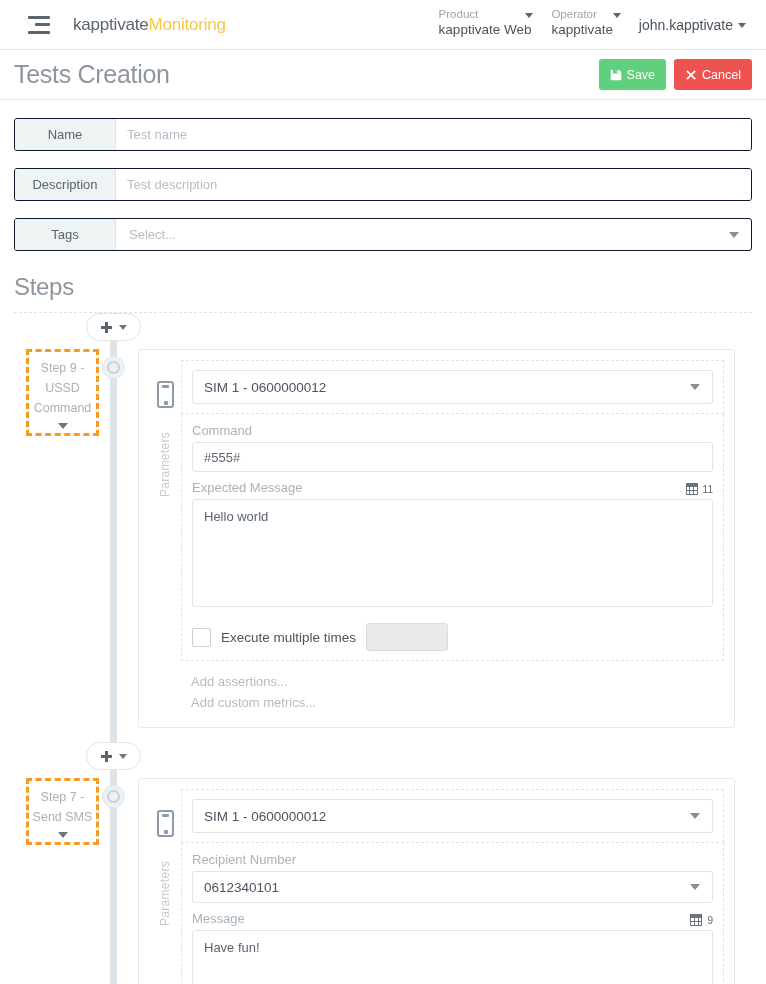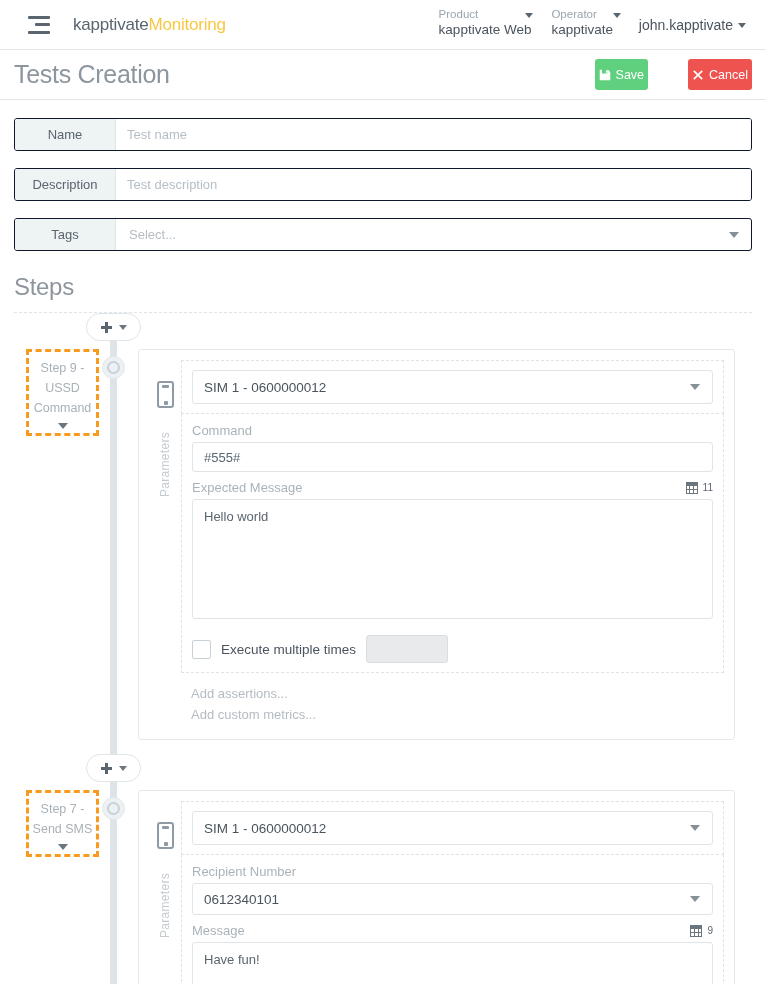--- a/index.html
+++ b/index.html
@@ -97,25 +97,24 @@
     color: #8d969e;
     letter-spacing: -0.3px;
   }
   .header-actions {
     position: absolute; right: 14px; top: 9px;
     display: flex; gap: 8px;
   }
   .btn {
     border: none; border-radius: 3px;
     color: #fff; font-size: 12.5px;
-    padding: 0 4px; height: 31px;
+    padding: 0 11px; height: 31px;
     display: inline-flex; align-items: center; gap: 5px;
     cursor: pointer;
     font-family: "Liberation Sans", sans-serif;
-    margin-left: 32px;
   }
   .btn-save { background: #5fd07e; }
   .btn-cancel { background: #ef5350; }
   .ic { width: 12px; height: 12px; display:inline-block; }
 
   
   .content { padding: 0 14px; }
   .form-row {
     display: flex;
     margin-top: 17px;
@@ -299,21 +298,21 @@
   .select-box .caret-lg {
     position:absolute; right:12px; top:50%; transform:translateY(-50%);
     width:0;height:0;border-left:5px solid transparent;border-right:5px solid transparent;
     border-top:6px solid #878f96;
   }
 
   .field-label {
     font-size: 13px; color: #aab3ba; margin-bottom: 4px; display:block;
   }
   .field-label-row {
-    display: flex; align-items: center; justify-content: space-between;
+    display: flex; align-items: flex-end; justify-content: space-between;
     margin-bottom: 4px;
   }
   .counter { display:flex; align-items:center; gap:5px; }
   .counter .cnum { font-size: 10px; color:#5a6570; }
   .grid-ic {
     width: 12px; height: 12px;
     border: 1.5px solid #6b757e;
     display:grid; grid-template-columns: 1fr 1fr 1fr; grid-template-rows: 2px 1fr 1fr;
     gap: 1px;
     background: #6b757e;
@@ -330,21 +329,21 @@
     font-size: 13px;
     color: #5a6570;
     outline: none;
     font-family: "Liberation Sans", sans-serif;
     background: #fff;
   }
   .text-area {
     width: 100%;
     border: 1px solid #dfe4e8;
     border-radius: 3px;
-    height: 120px;
+    height: 108px;
     padding: 8px 11px;
     font-size: 13px;
     color: #5a6570;
     outline: none;
     resize: none;
     font-family: "Liberation Sans", sans-serif;
     background: #fff;
     line-height: 18px;
   }
   .field-group { margin-top: 8px; }

